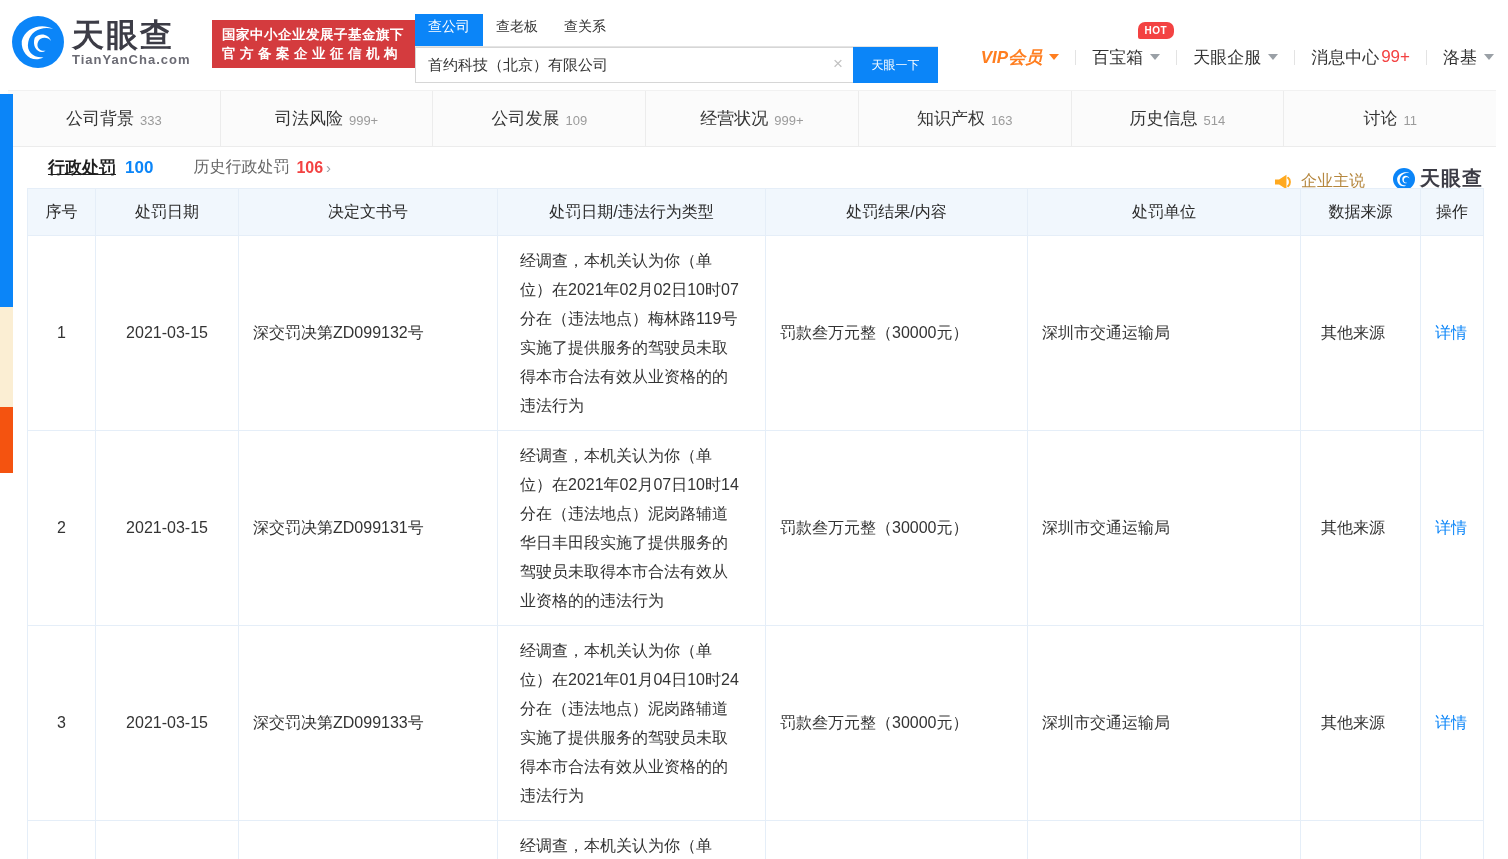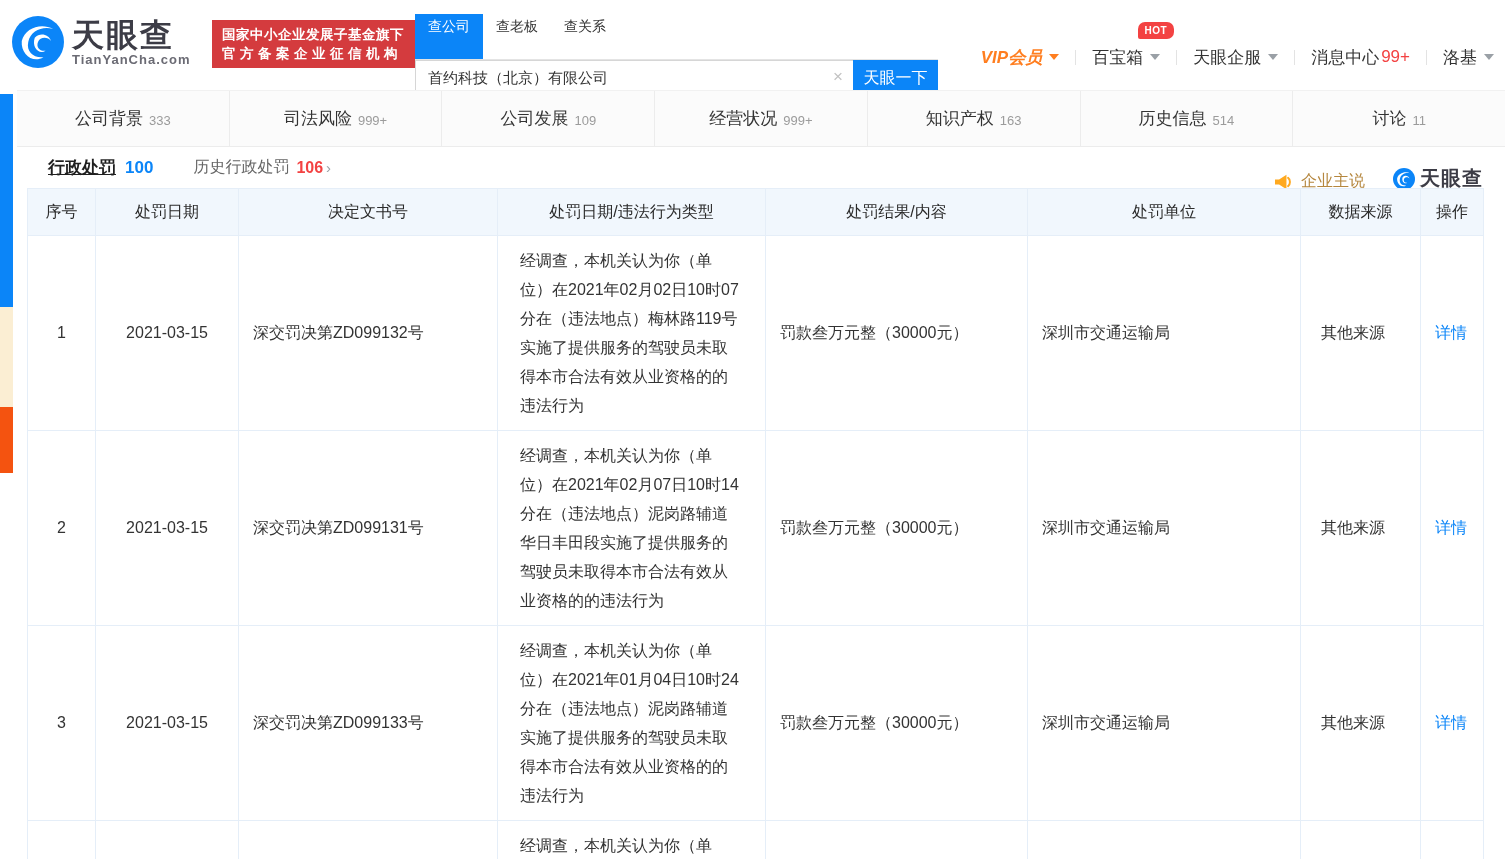--- a/index.html
+++ b/index.html
@@ -13,40 +13,40 @@
   .logo-text { margin-left:8px; }
   .logo-name { font-size:32px; font-weight:700; color:#3c3c46; letter-spacing:2px; line-height:34px; }
   .logo-domain { font-size:13px; font-weight:700; color:#6b6b74; letter-spacing:1px; }
   .red-badge { position:absolute; left:172px; top:20px; width:206px; height:48px; background:#d43b3e; color:#fff; display:flex; flex-direction:column; justify-content:center; padding:0 10px;margin-left:40px; }
   .red-badge .l1 { font-size:13.5px; font-weight:700; letter-spacing:0.5px; line-height:19px; }
   .red-badge .l2 { font-size:13.5px; font-weight:700; letter-spacing:4.5px; line-height:19px; }
 
   
   .search { position:absolute; left:415px; top:14px; width:523px; }
   .search-tabs { display:flex; align-items:flex-end; border-bottom:1px solid #e4e4e4; }
-  .search-tab { font-size:14px; color:#333; padding:4px 13px 23px; cursor:pointer; }
+  .search-tab { font-size:14px; color:#333; padding:4px 13px 10px; cursor:pointer; }
   .search-tab.active { background:#0b85f8; color:#fff; }
   .search-row { display:flex; margin-top:0; height:36px; }
   .search-box { position:relative; flex:1; }
   .search-input { width:100%; height:36px; border:1px solid #d6d6d6; border-right:none; padding:0 34px 0 12px; font-size:15px; color:#333; font-family:inherit; outline:none; }
   .clear-x { position:absolute; right:10px; top:8px; color:#c2c2c2; font-size:17px; line-height:18px; cursor:pointer; }
-  .search-btn { width:85px; height:36px; background:#0b85f8; color:#fff; border:none; font-size:16px; font-family:inherit; cursor:pointer; }
+  .search-btn { width:85px; height:36px; background:#0b85f8; color:#fff; border:none; font-size:12px; font-family:inherit; cursor:pointer; }
 
   
   .top-nav { position:absolute; right:14px; top:43px; display:flex; align-items:center; height:28px; }
   .nav-item { display:flex; align-items:center; font-size:17px; color:#333; cursor:pointer; position:relative; white-space:nowrap; }
   .nav-div { width:1px; height:15px; background:#e3e3e3; margin:0 16px; }
   .vip { color:#ff7e20; font-weight:700; font-style:italic; }
   .caret { width:0; height:0; border-left:5px solid transparent; border-right:5px solid transparent; border-top:6px solid #9aa0a6; margin-left:7px; }
   .caret.orange { border-top-color:#ff7e20; }
   .count-red { color:#f34242; margin-left:2px; }
   .hot-badge { position:absolute; top:-24px; right:-14px; background:#f34242; color:#fff; font-size:10px; font-weight:700; padding:3px 7px; border-radius:7px 7px 7px 2px; letter-spacing:0.5px; }
 
   
-  .tabbar { position:absolute; left:17px; top:90px; width:1488px; height:57px; display:flex; border-top:1px solid #f1f1f1;justify-content:center; }
+  .tabbar { position:absolute; left:8px; top:90px; width:1488px; height:57px; display:flex; border-top:1px solid #f1f1f1; }
   .main-tab { flex:1; display:flex; align-items:center; justify-content:center; background:#fbfbfb; border-bottom:1px solid #ececec; border-right:1px solid #ececec; cursor:pointer; }
   .main-tab:last-child { border-right:none; }
   .main-tab .t-label { font-size:17px; color:#333; }
   .main-tab .t-count { font-size:13px; color:#9b9b9b; margin-left:6px; margin-top:3px; }
   .main-tab.active { background:#fff; border-bottom:1px solid transparent; }
   .main-tab.active .t-label { color:#0b85f8; font-weight:700; }
   .main-tab.active .t-count { color:#0b85f8; }
 
   
   .section-head { position:absolute; left:0; top:147px; width:1508px; height:41px; display:flex; align-items:center; }

